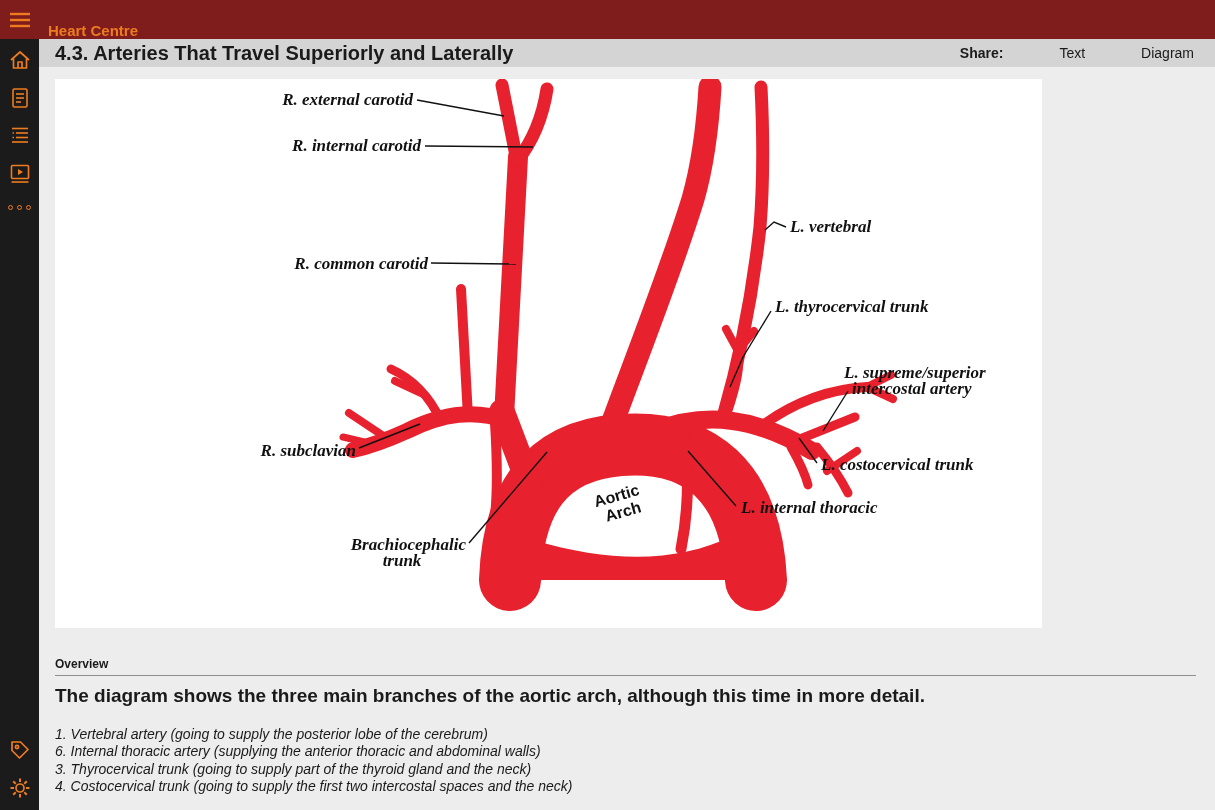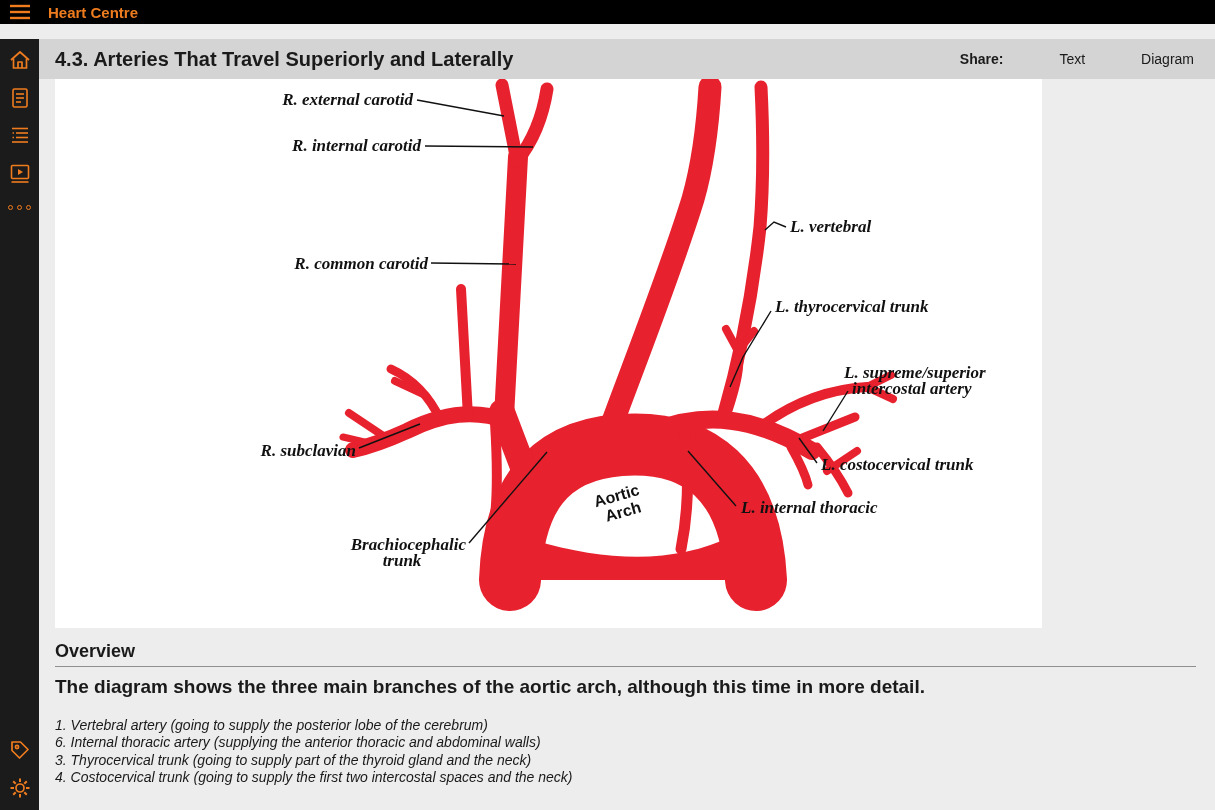--- a/index.html
+++ b/index.html
@@ -3,62 +3,62 @@
 <meta charset="utf-8">
 <style>
   * { box-sizing: border-box; }
   html,body { margin:0; padding:0; }
   body {
     width:1215px; height:810px; overflow:hidden; position:relative;
     background:#ededed; font-family:"Liberation Sans", sans-serif; color:#1a1a1a;
   }
   
   .topbar {
-    position:absolute; left:0; top:0; width:1215px; height:24px;
-    background:#000000; display:flex; align-items:center;
+    position:absolute; left:0; top:0; width:1215px; height:39px;
+    background:#7f1d1d; display:flex; align-items:flex-end;
   }
   .hamburger {
     width:39px; height:39px; display:flex; align-items:center; justify-content:center;
     cursor:pointer; flex:0 0 auto;
   }
   .app-title { color:#ee7c1f; font-weight:bold; font-size:15px; margin-left:9px; }
   
   .sidebar {
     position:absolute; left:0; top:39px; width:39px; height:771px;
     background:#1b1b1b; display:flex; flex-direction:column; align-items:center;
     padding:9px 0 10px 0; gap:14px;
   }
   .sb-icon { width:24px; height:24px; flex:0 0 auto; cursor:pointer; }
   .sb-dots { display:flex; gap:4px; margin-top:5px; cursor:pointer; }
   .sb-dots span { width:5px; height:5px; border:1.3px solid #ee7c1f; border-radius:50%; display:block; }
   .sb-spacer { flex:1 1 auto; }
   
   .titlebar {
-    position:absolute; left:39px; top:39px; width:1176px; height:40px;
+    position:absolute; left:39px; top:39px; width:1176px; height:28px;
     background:#d4d4d4; display:flex; align-items:center; padding:0 21px 0 16px;
   }
   .page-title { font-size:20px; font-weight:bold; margin:0; flex:1 1 auto; }
   .share { display:flex; align-items:center; gap:36px; font-size:14px; }
   .share .share-cap { font-weight:bold; }
   .share .share-btn { background:none; border:none; font:inherit; color:#1a1a1a; cursor:pointer; padding:0;margin-left:20px; }
   
   .panel {
     position:absolute; left:55px; top:79px; width:987px; height:549px; background:#ffffff;
   }
   .panel svg { display:block; width:1144px; height:549px; }
   .dlabel {
     font-family:"Liberation Serif", serif;
     font-weight:bold; font-style:italic; font-size:17px; fill:#111;
   }
   .arch-label { font-family:"Liberation Sans", sans-serif; font-weight:bold; font-size:16px; fill:#111; }
   .leader { stroke:#111; stroke-width:1.4; fill:none; }
   .artery { stroke:#e8212e; fill:none; stroke-linecap:round; }
   
   .overview { position:absolute; left:55px; top:641px; width:1141px; }
-  .ov-head { font-size:18px; font-weight:bold; margin:0 0 4px 0; }
+  .ov-head { font-size:12px; font-weight:bold; margin:16px 0 4px 0; }
   .ov-rule { border:none; border-top:1px solid #8f8f8f; margin:0; }
   .ov-p { font-size:19px; margin:9px 0 0 0;font-weight:bold; }
   .ov-p.gap { margin-top:20px; }
   .ov-list { margin-top:19px; }
   .ov-item { font-size:14px; font-style:italic; margin:0; line-height:17.4px; }
 </style>
 </head>
 <body>
 
 <div class="topbar">

